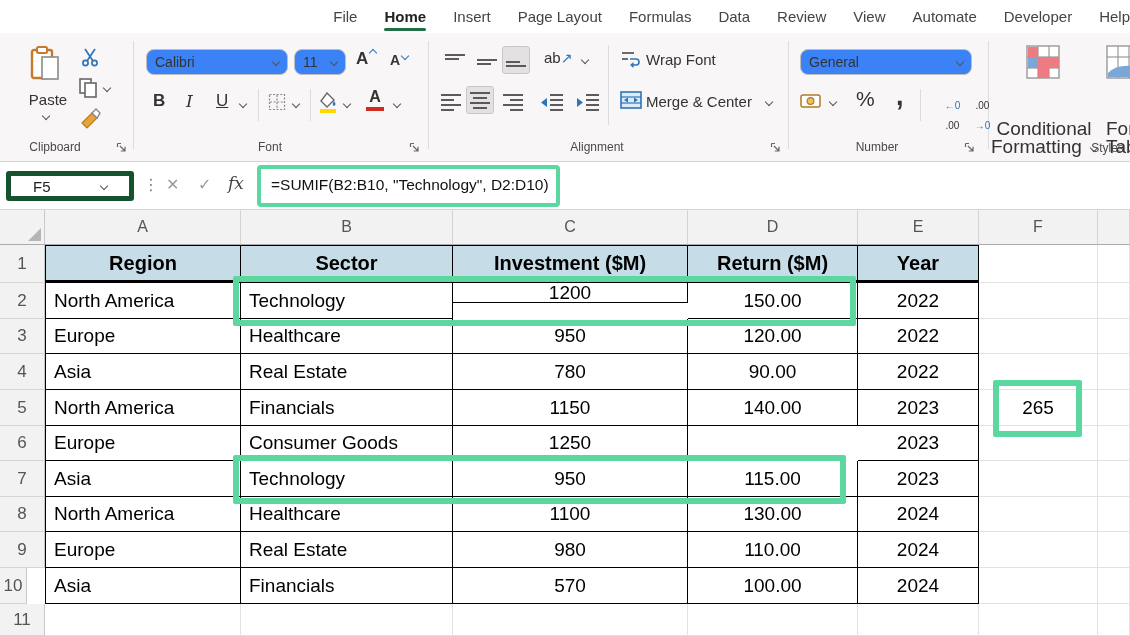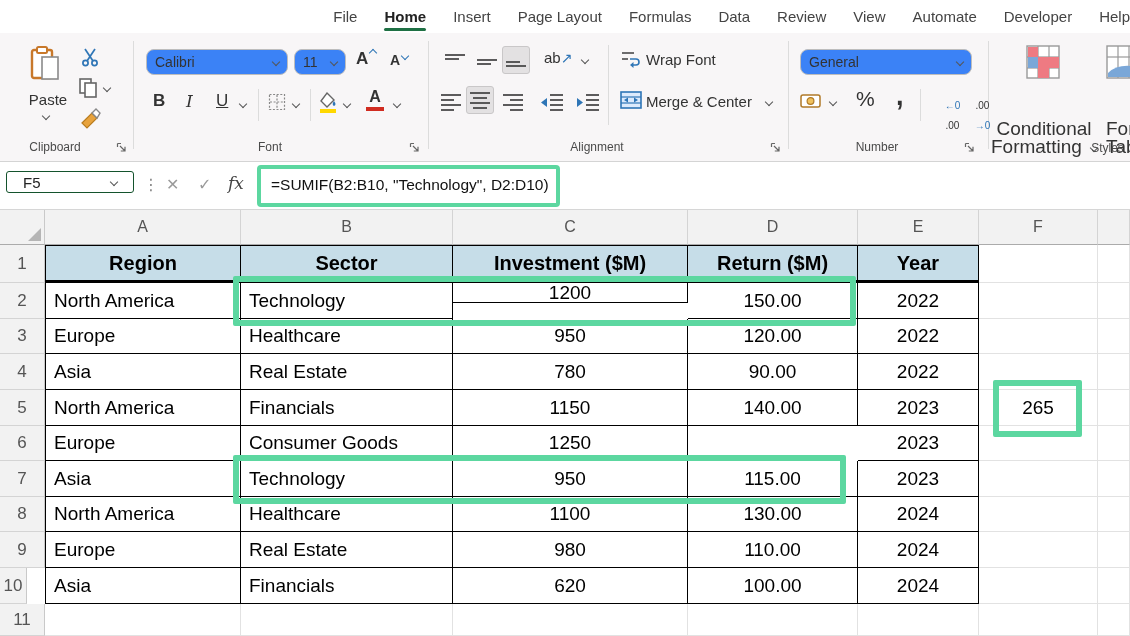--- a/index.html
+++ b/index.html
@@ -43,22 +43,22 @@
   .fontglyph{position:absolute;font-size:17px;color:#333;}
   .selbox{background:#e3e1e2;border:1px solid #c9c7c8;border-radius:3px;}
   .alicon{position:absolute;}
   .twoline{position:absolute;font-size:10px;line-height:10px;color:#333;text-align:center;white-space:pre;}
   .twoline .bluetxt{color:var(--blue);}
   .cf-label{position:absolute;font-size:19px;color:#333;text-align:center;line-height:18px;white-space:nowrap;}
 
   
   #formulabar{position:absolute;left:0;top:162px;width:1130px;height:48px;background:#fff;
     border-bottom:1px solid #d6d6d6;}
-  #namebox{position:absolute;left:6px;top:9px;width:128px;height:22px;border:1px solid #14532d;
-    border-radius:3px;display:flex;align-items:center;padding:0 16px;font-size:15px;color:#222;}
+  #namebox{position:absolute;left:6px;top:9px;width:128px;height:30px;border:5px solid #14532d;
+    border-radius:3px;display:flex;align-items:center;padding:0 22px;font-size:15px;color:#222;}
   #namebox .chev{margin-left:auto;}
   .fbar-ic{position:absolute;font-size:16px;color:#9a9a9a;}
   #fx-ic{font-family:"DejaVu Serif","Liberation Serif",serif;font-style:italic;color:#444;font-size:17px;}
   #formula-text{position:absolute;left:271px;top:14px;font-size:15.5px;color:#111;white-space:nowrap;}
 
   
   #sheet{position:absolute;left:0;top:210px;width:1130px;height:426px;background:#fff;}
   .colhdr,.rowhdr,.cell{position:absolute;display:flex;align-items:center;}
   .colhdr{background:var(--hdrgray);color:#555;font-size:16px;justify-content:center;
     border-right:1px solid #d4d4d4;border-bottom:1px solid #ababab;}
@@ -464,21 +464,21 @@
       <div class="cell ac" style="left: 1098px; top: 287px; width: 32px; height: 35px;"></div>
       <div class="cell tc tl al" style="left: 45px; top: 322px; width: 196px; height: 36px;">Europe</div>
       <div class="cell tc al" style="left: 241px; top: 322px; width: 212px; height: 36px;">Real Estate</div>
       <div class="cell tc ac" style="left: 453px; top: 322px; width: 235px; height: 36px;">980</div>
       <div class="cell tc ac" style="left: 688px; top: 322px; width: 170px; height: 36px;">110.00</div>
       <div class="cell tc ac" style="left: 858px; top: 322px; width: 121px; height: 36px;">2024</div>
       <div class="cell ac" style="left: 979px; top: 322px; width: 119px; height: 36px;"></div>
       <div class="cell ac" style="left: 1098px; top: 322px; width: 32px; height: 36px;"></div>
       <div class="cell tc tl al" style="left: 45px; top: 358px; width: 196px; height: 36px;">Asia</div>
       <div class="cell tc al" style="left: 241px; top: 358px; width: 212px; height: 36px;">Financials</div>
-      <div class="cell tc ac" style="left: 453px; top: 358px; width: 235px; height: 36px;">620</div>
+      <div class="cell tc ac" style="left: 453px; top: 358px; width: 235px; height: 36px;">570</div>
       <div class="cell tc ac" style="left: 688px; top: 358px; width: 170px; height: 36px;">100.00</div>
       <div class="cell tc ac" style="left: 858px; top: 358px; width: 121px; height: 36px;">2024</div>
       <div class="cell ac" style="left: 979px; top: 358px; width: 119px; height: 36px;"></div>
       <div class="cell ac" style="left: 1098px; top: 358px; width: 32px; height: 36px;"></div>
       <div class="cell ac" style="left: 45px; top: 394px; width: 196px; height: 32px;"></div>
       <div class="cell ac" style="left: 241px; top: 394px; width: 212px; height: 32px;"></div>
       <div class="cell ac" style="left: 453px; top: 394px; width: 235px; height: 32px;"></div>
       <div class="cell ac" style="left: 688px; top: 394px; width: 170px; height: 32px;"></div>
       <div class="cell ac" style="left: 858px; top: 394px; width: 121px; height: 32px;"></div>
       <div class="cell ac" style="left: 979px; top: 394px; width: 119px; height: 32px;"></div>

